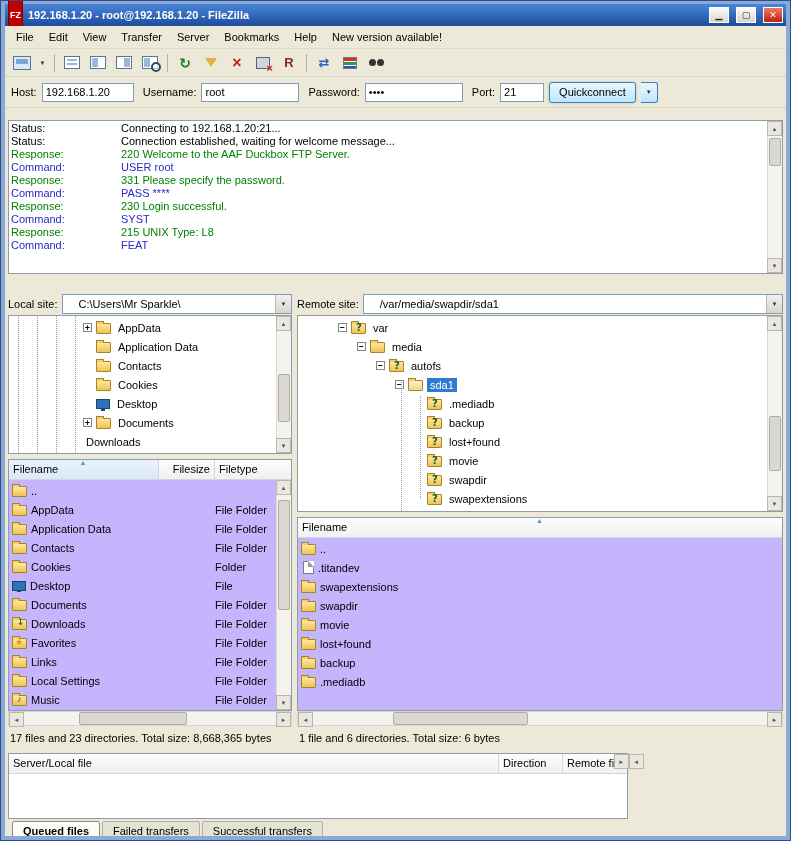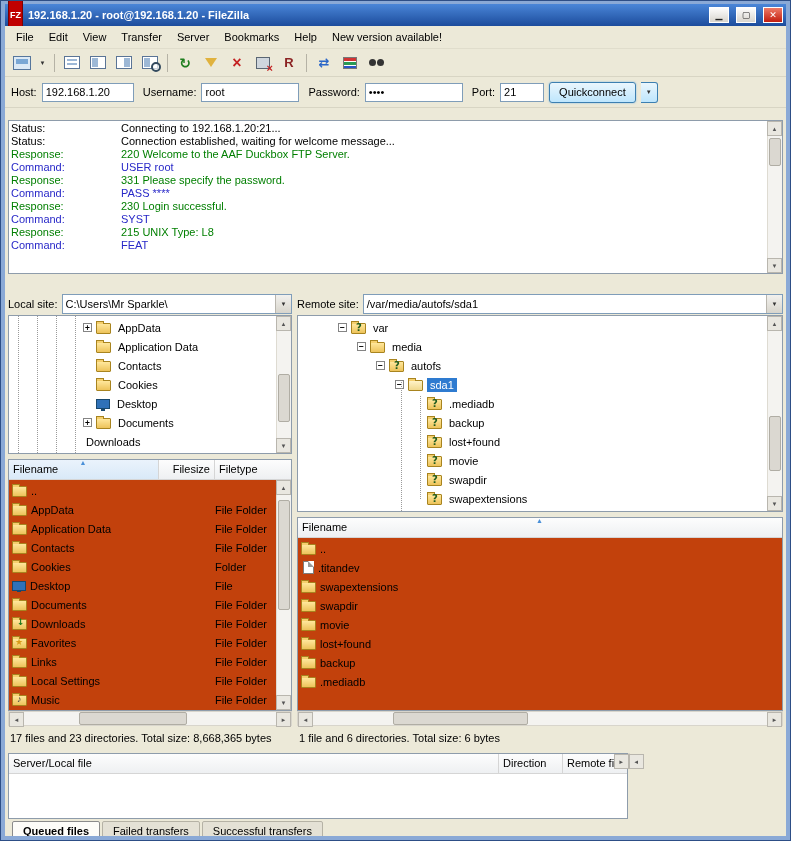--- a/index.html
+++ b/index.html
@@ -76,21 +76,21 @@
   .sb-thumbh{position:absolute;top:0px;height:13px;background:#dbd8d1;border:1px solid #b0ada4;border-radius:2px;}
 
   
   .splitter{height:6px;flex:0 0 auto;}
   .main{height:461px;flex:0 0 auto;display:flex;margin:0 3px;}
   .col-local{width:284px;flex:0 0 auto;display:flex;flex-direction:column;}
   .vsplit{width:5px;flex:0 0 auto;}
   .col-remote{flex:1;display:flex;flex-direction:column;min-width:0;}
   .sitebar{height:23px;flex:0 0 auto;display:flex;align-items:center;gap:4px;}
   .combo{flex:1;height:20px;border:1px solid #7f9db9;background:#fff;display:flex;align-items:center;min-width:0;}
-  .combo-val{flex:1;padding:0 3px;white-space:nowrap;overflow:hidden;}
+  .combo-val{flex:1;padding:0 16px;white-space:nowrap;overflow:hidden;}
   .combo-btn{width:16px;height:18px;background:linear-gradient(#f2f1ee,#d8d5cc);border-left:1px solid #b9b6ae;display:flex;align-items:center;justify-content:center;}
 
   .treepane{position:relative;background:#fff;border:1px solid #8e9cab;overflow:hidden;flex:0 0 auto;padding-top:2px;}
   .treepane.local{height:139px;}
   .treepane.remote{height:197px;}
   .tsplit{height:5px;flex:0 0 auto;}
   .trow{height:19px;display:flex;align-items:center;white-space:nowrap;}
   .tlabel{padding:1px 3px;}
   .tlabel.sel{background:#2e7bd0;color:#fff;}
   .exp{width:9px;height:9px;flex:0 0 auto;border:1px solid #848484;background:#fff;font:bold 8px/7px "DejaVu Sans Mono",monospace;text-align:center;margin-right:4px;}
@@ -107,21 +107,21 @@
   .folder.q::after{content:"?";position:absolute;left:4px;top:-2px;font:bold 10px "DejaVu Sans",sans-serif;color:#1f5c1f;}
   .folder.fav::after{content:"★";position:absolute;left:2px;top:-2px;font-size:9px;color:#d89b18;}
   .folder.mus::after{content:"♪";position:absolute;left:4px;top:-2px;font-size:9px;color:#444;}
   .folder.dl::after{content:"↓";position:absolute;left:4px;top:-3px;font:bold 9px "DejaVu Sans",sans-serif;color:#1c7a1c;}
   .desktop-ico{width:14px;height:10px;background:#2f71b8;border:1px solid #18486e;margin-top:1px;position:relative;}
   .desktop-ico::after{content:"";position:absolute;left:4px;bottom:-3px;width:4px;height:2px;background:#18486e;}
   .file-ico{width:11px;height:13px;background:#fff;border:1px solid #7d7d7d;position:relative;margin:0 4px 0 2px;}
   .file-ico::after{content:"";position:absolute;right:-1px;top:-1px;border:3px solid;border-color:#fff #fff #999 #999;}
 
   
-  .listpane{position:relative;background:#c2410c;border:1px solid #8e9cab;display:flex;flex-direction:column;flex:0 0 auto;overflow:hidden;}
+  .listpane{position:relative;background:#c4b5fd;border:1px solid #8e9cab;display:flex;flex-direction:column;flex:0 0 auto;overflow:hidden;}
   .listpane.local{height:252px;}
   .listpane.remote{height:194px;}
   .lhead{height:20px;flex:0 0 auto;display:flex;background:linear-gradient(#fdfdfd,#eef0f2);border-bottom:1px solid #d5d5d5;}
   .hcell{border-right:1px solid #d5d5d5;padding:3px 4px;position:relative;white-space:nowrap;overflow:hidden;}
   .hcell.sorted{background:linear-gradient(#eaf3fc,#d9e9f8);}
   .sortarrow{position:absolute;top:-1px;left:50%;margin-left:-4px;font-size:7px;color:#4a90d8;}
   .sortarrow::before{content:"▲";}
   .h-name{width:150px;}
   .h-size{width:56px;text-align:right;}
   .h-type{flex:1;border-right:none;}
@@ -470,21 +470,21 @@
         </div>
         <div class="pane-status">17 files and 23 directories. Total size: 8,668,365 bytes</div>
       </div>
 
       <div class="vsplit"></div>
 
       <div class="col-remote">
         <div class="sitebar">
           <span>Remote site:</span>
           <div class="combo">
-            <span class="combo-val">/var/media/autofs/sda1</span>
+            <span class="combo-val">/var/media/swapdir/sda1</span>
             <span class="combo-btn">
                 <span class="caret">▼</span>
               </span>
           </div>
         </div>
 
         <div class="treepane remote">
           <i class="vline" style="left:103px;top:66px;bottom:0"></i>
             <i class="vline" style="left:122px;top:80px;bottom:12px"></i>
           <div class="trow" style="padding-left:40px">

